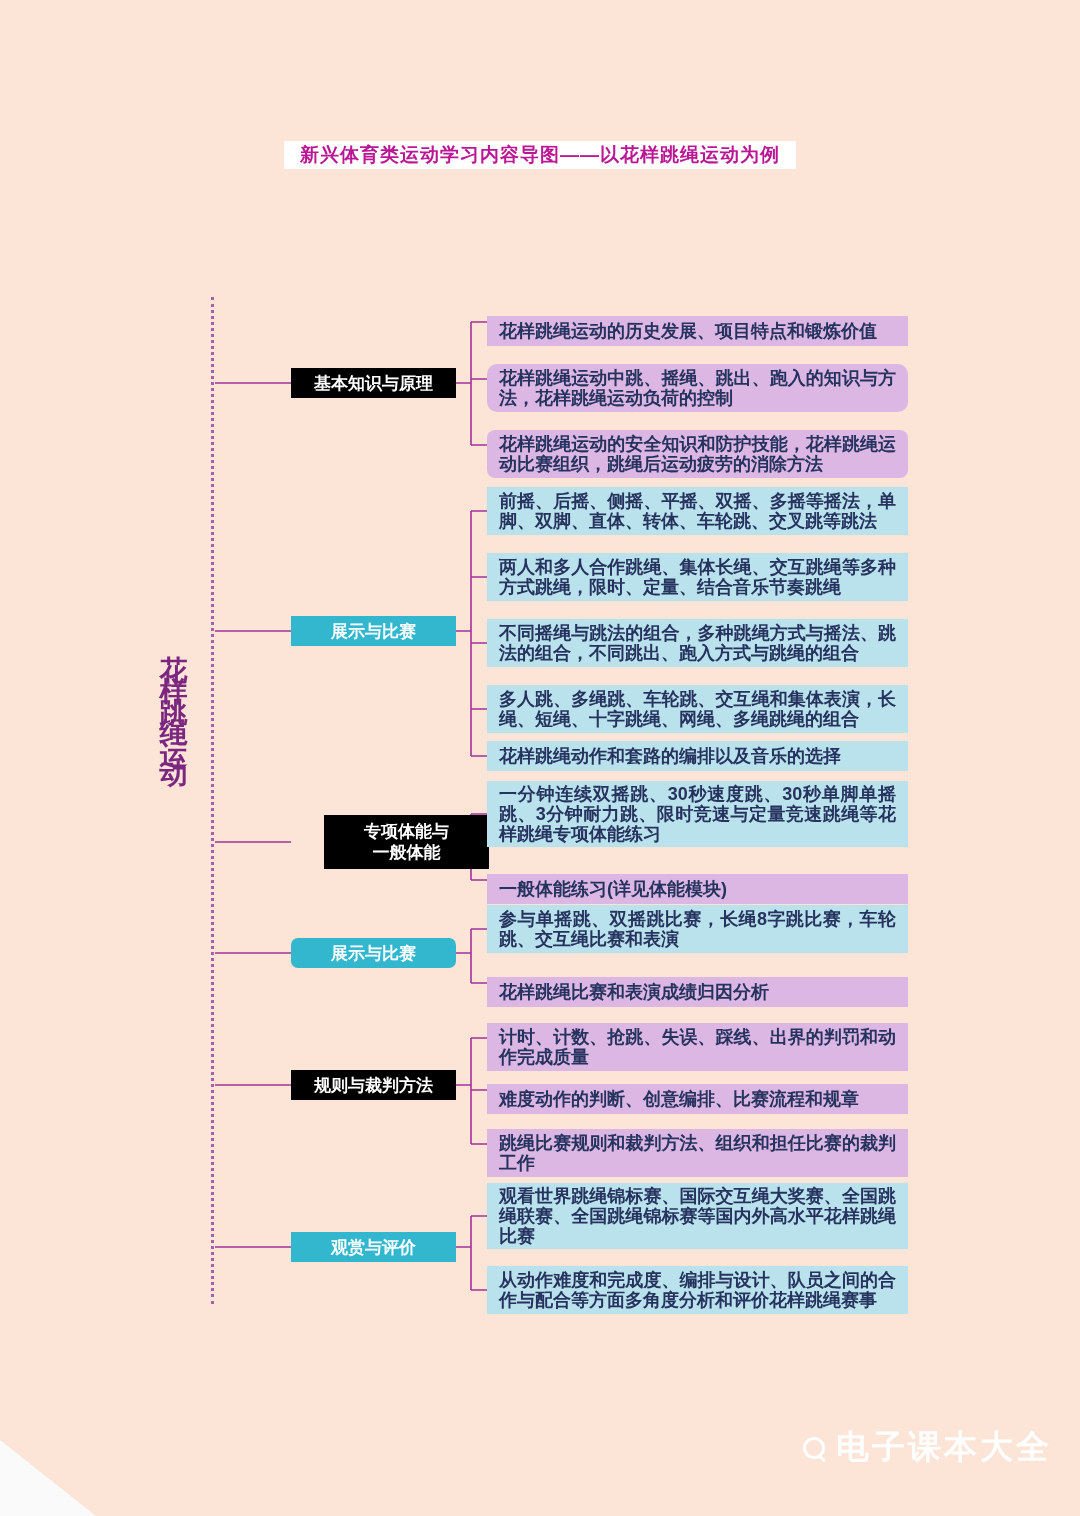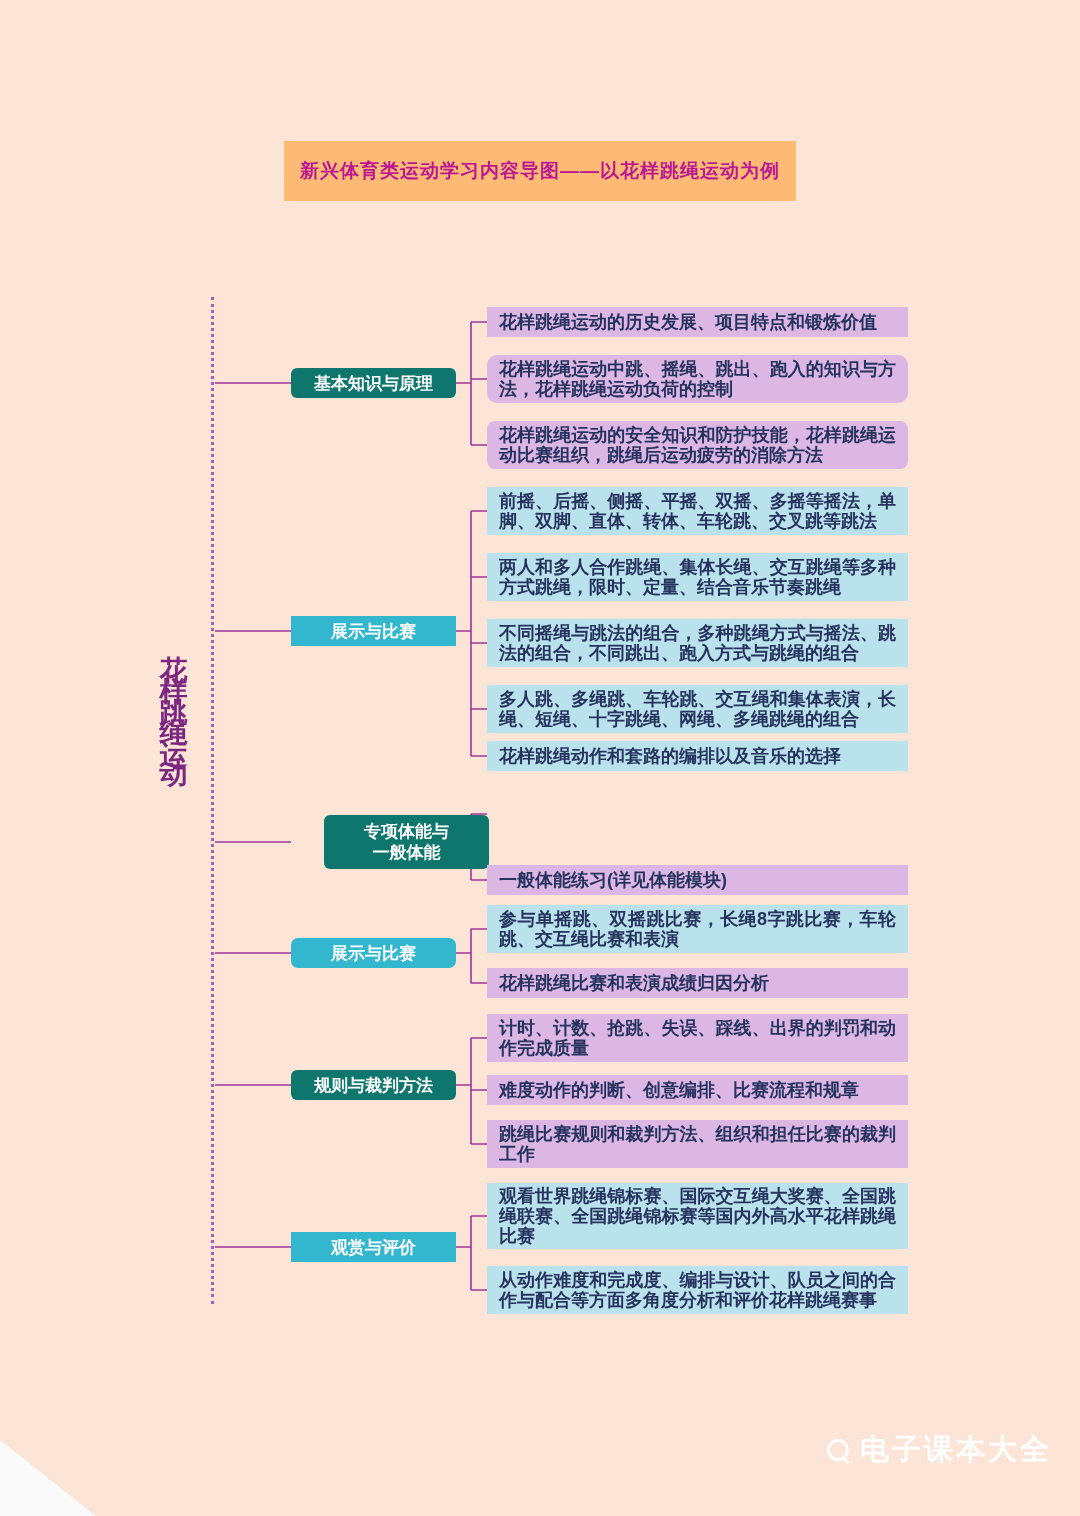--- a/index.html
+++ b/index.html
@@ -11,27 +11,27 @@
     position:relative;
     width:1080px;height:1516px;
     margin:0 auto;
     background:#fce4d7;
     overflow:hidden;
   }
   .title-box{
     position:absolute;
     left:50%;top:141px;
     transform:translateX(-50%);
-    background:#fdba74;
+    background:#ffffff;
     color:#bb1794;
     font-size:19px;
     font-weight:bold;
     line-height:28px;
     height:28px;
-    padding:16px 16px;
+    padding:0 16px;
     white-space:nowrap;
     letter-spacing:1px;
   }
   .root-label{
     position:absolute;
     left:156px;top:633px;
     writing-mode:vertical-rl;
     text-orientation:upright;
     color:#7b2780;
     font-size:28px;
@@ -55,49 +55,49 @@
     left:291px;width:165px;height:30px;
     display:flex;align-items:center;justify-content:center;
     color:#ffffff;
     font-size:17px;
     font-weight:bold;
     text-align:center;
     white-space:pre-line;
     line-height:21px;
     box-sizing:border-box;
   }
-  .branch.purple{background:#0f766e;border-radius:6px;}
+  .branch.purple{background:#000000;}
   .branch.cyan{background:#33b7cf;}
   .leaf{
     position:absolute;
     left:487px;width:421px;
     display:flex;align-items:center;
     box-sizing:border-box;
     padding:2px 12px;
     color:#26335f;
     font-size:18px;
     font-weight:600;
     line-height:20px;
     text-align:justify;
   }
-  .leaf.lav{background:#dcb7e3;}
+  .leaf.lav{background:#dcb7e3;margin-top:9px;}
   .leaf.cyan{background:#bae2ec;}
   .corner-triangle{
     position:absolute;
     left:0;bottom:0;
     width:0;height:0;
     border-bottom:76px solid #fafafa;
     border-right:96px solid transparent;
   }
   .watermark{
     position:absolute;
     right:28px;bottom:46px;
     display:flex;align-items:center;gap:10px;
     color:#ffffff;
-    font-size:29px;
+    font-size:33px;
     font-weight:bold;
     letter-spacing:3px;
   }
   .wm-icon{
     position:relative;
     width:24px;height:24px;
     display:inline-block;
   }
   .wm-icon::before{
     content:"";
@@ -150,20 +150,21 @@
   <div class="leaf lav" style="top:307px;height:30px;">花样跳绳运动的历史发展、项目特点和锻炼价值</div>
   <div class="leaf lav" style="top:355px;height:48px;border-radius:10px;">花样跳绳运动中跳、摇绳、跳出、跑入的知识与方法，花样跳绳运动负荷的控制</div>
   <div class="leaf lav" style="top:421px;height:48px;border-radius:8px;">花样跳绳运动的安全知识和防护技能，花样跳绳运动比赛组织，跳绳后运动疲劳的消除方法</div>
 
   <div class="leaf cyan" style="top:553px;height:48px;">两人和多人合作跳绳、集体长绳、交互跳绳等多种方式跳绳，限时、定量、结合音乐节奏跳绳</div>
   <div class="leaf cyan" style="top:487px;height:48px;">前摇、后摇、侧摇、平摇、双摇、多摇等摇法，单脚、双脚、直体、转体、车轮跳、交叉跳等跳法</div>
   <div class="leaf cyan" style="top:619px;height:48px;">不同摇绳与跳法的组合，多种跳绳方式与摇法、跳法的组合，不同跳出、跑入方式与跳绳的组合</div>
   <div class="leaf cyan" style="top:685px;height:48px;">多人跳、多绳跳、车轮跳、交互绳和集体表演，长绳、短绳、十字跳绳、网绳、多绳跳绳的组合</div>
   <div class="leaf cyan" style="top:741px;height:30px;">花样跳绳动作和套路的编排以及音乐的选择</div>
 
+  <div class="leaf cyan" style="top:781px;height:66px;">一分钟连续双摇跳、30秒速度跳、30秒单脚单摇跳、3分钟耐力跳、限时竞速与定量竞速跳绳等花样跳绳专项体能练习</div>
   <div class="leaf lav" style="top:865px;height:30px;">一般体能练习(详见体能模块)</div>
 
   <div class="leaf cyan" style="top:905px;height:48px;">参与单摇跳、双摇跳比赛，长绳8字跳比赛，车轮跳、交互绳比赛和表演</div>
   <div class="leaf lav" style="top:968px;height:30px;">花样跳绳比赛和表演成绩归因分析</div>
 
   <div class="leaf lav" style="top:1014px;height:48px;">计时、计数、抢跳、失误、踩线、出界的判罚和动作完成质量</div>
   <div class="leaf lav" style="top:1075px;height:30px;">难度动作的判断、创意编排、比赛流程和规章</div>
   <div class="leaf lav" style="top:1120px;height:48px;">跳绳比赛规则和裁判方法、组织和担任比赛的裁判工作</div>
 
   <div class="leaf cyan" style="top:1183px;height:66px;">观看世界跳绳锦标赛、国际交互绳大奖赛、全国跳绳联赛、全国跳绳锦标赛等国内外高水平花样跳绳比赛</div>

